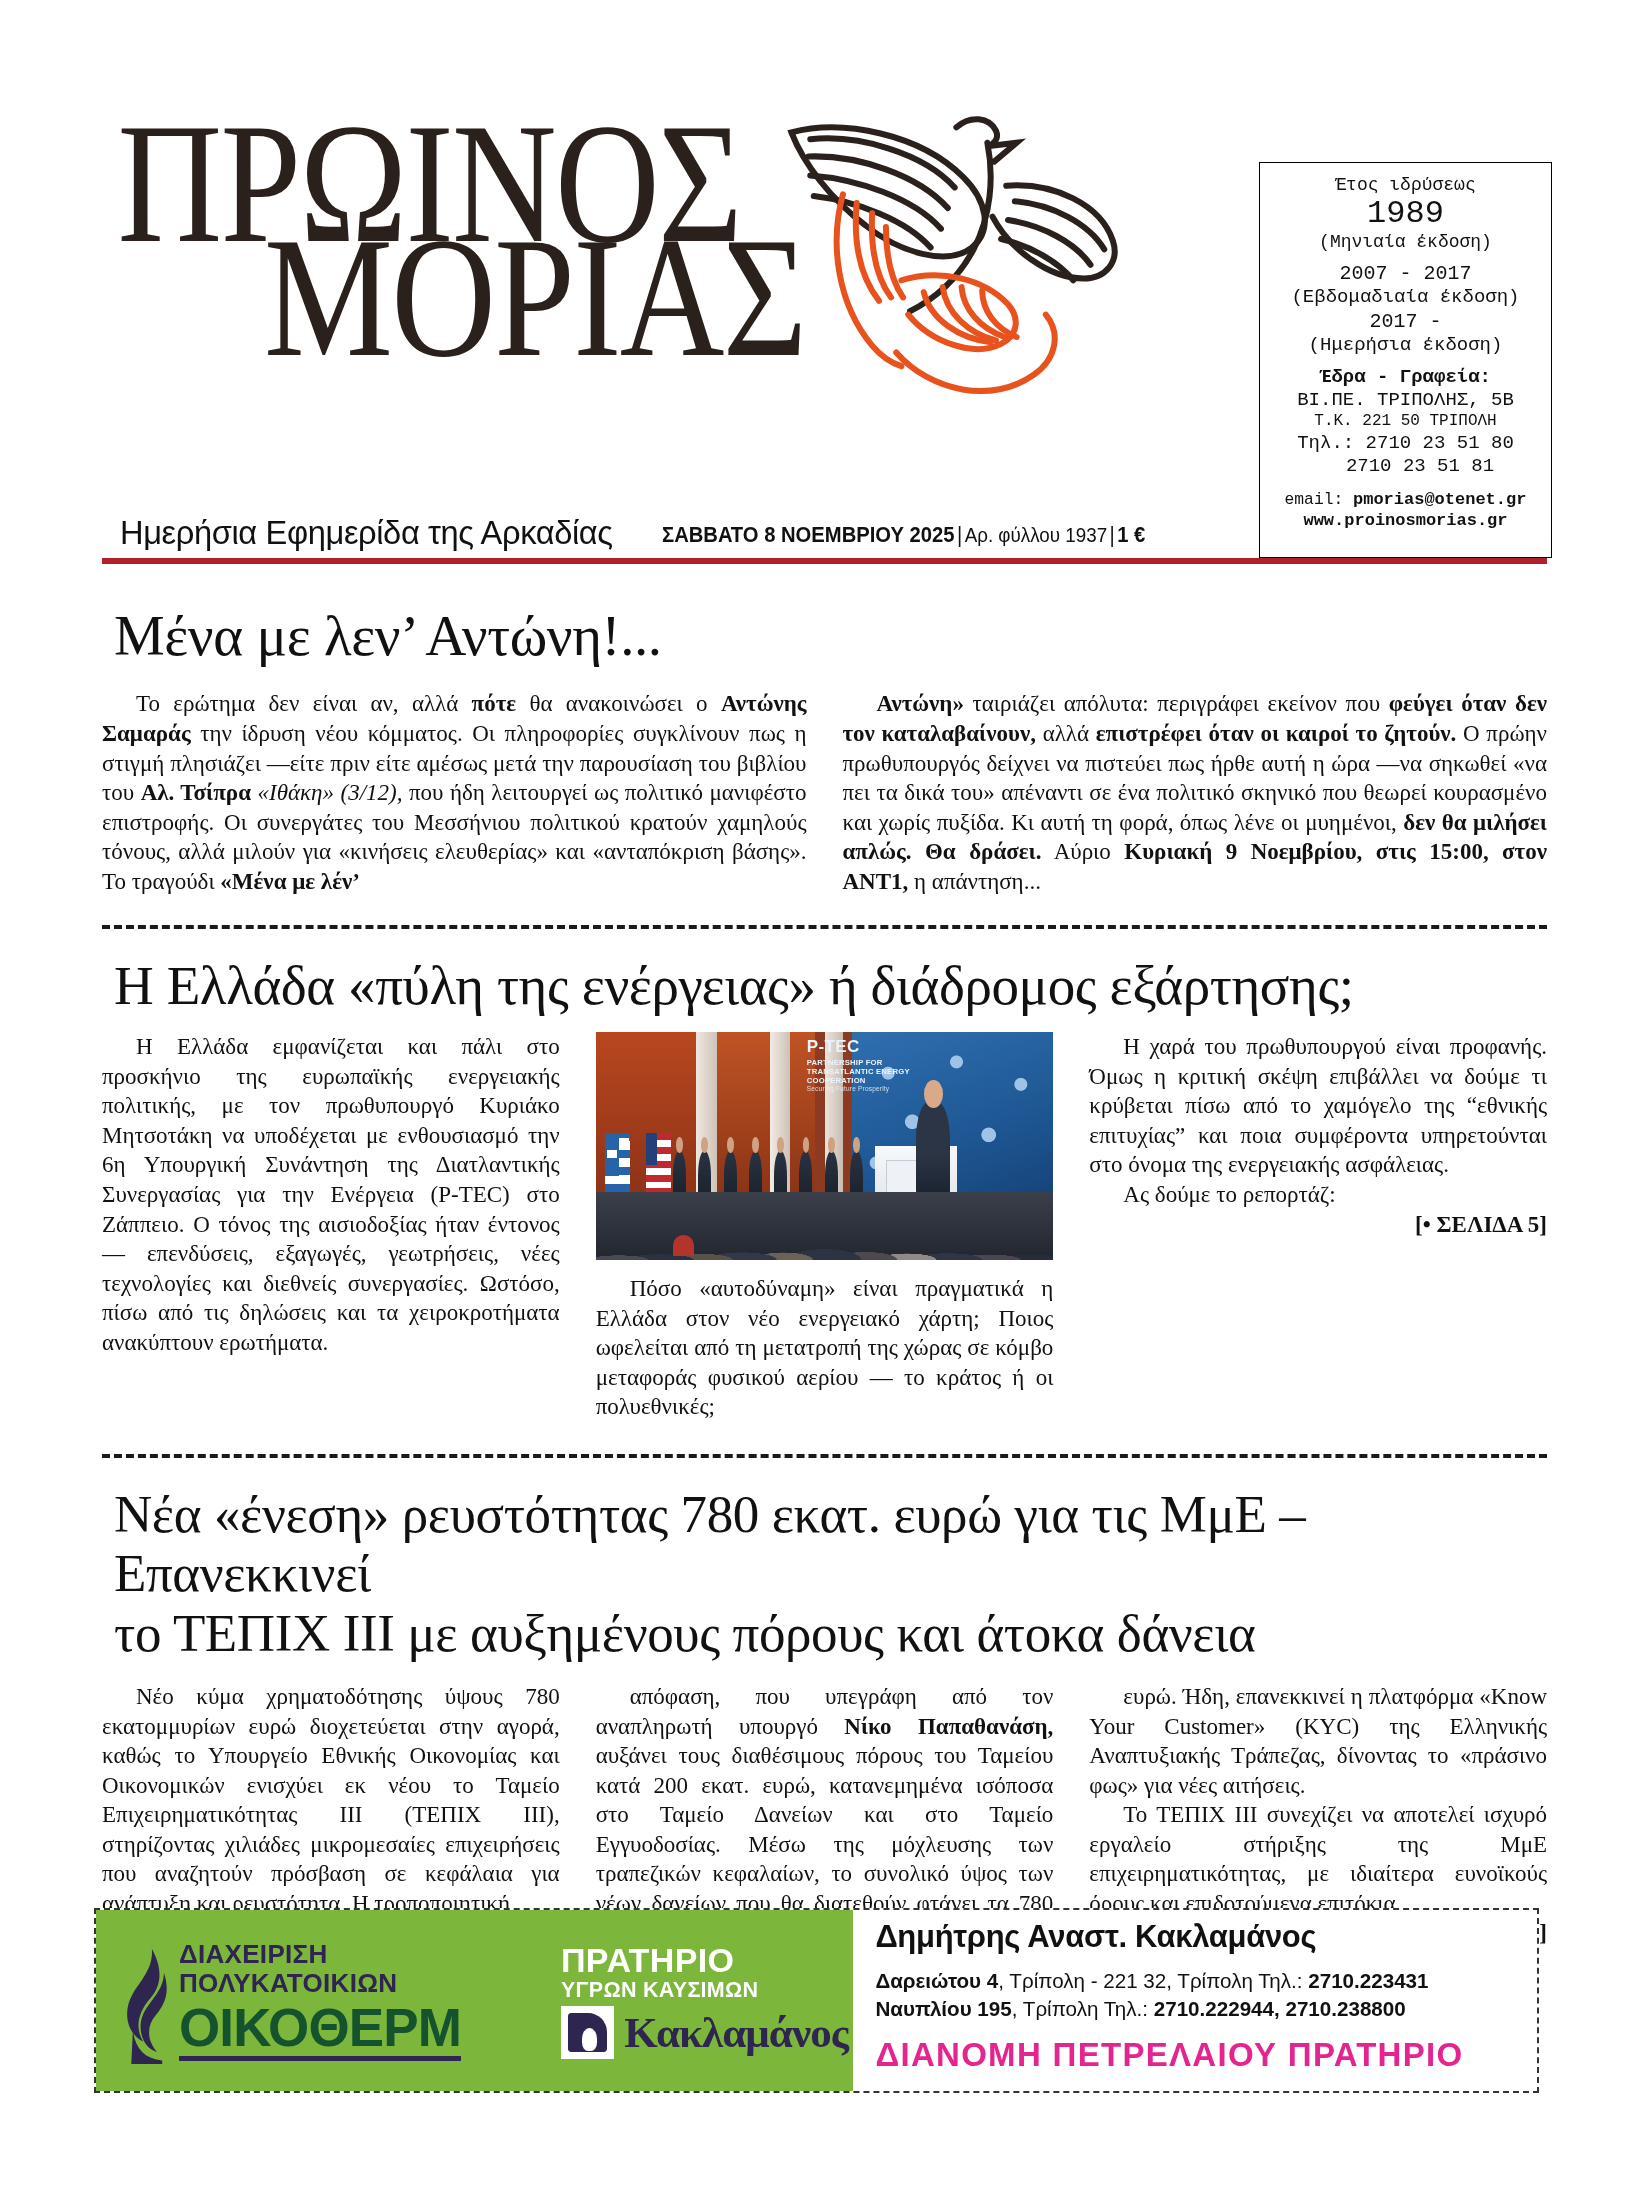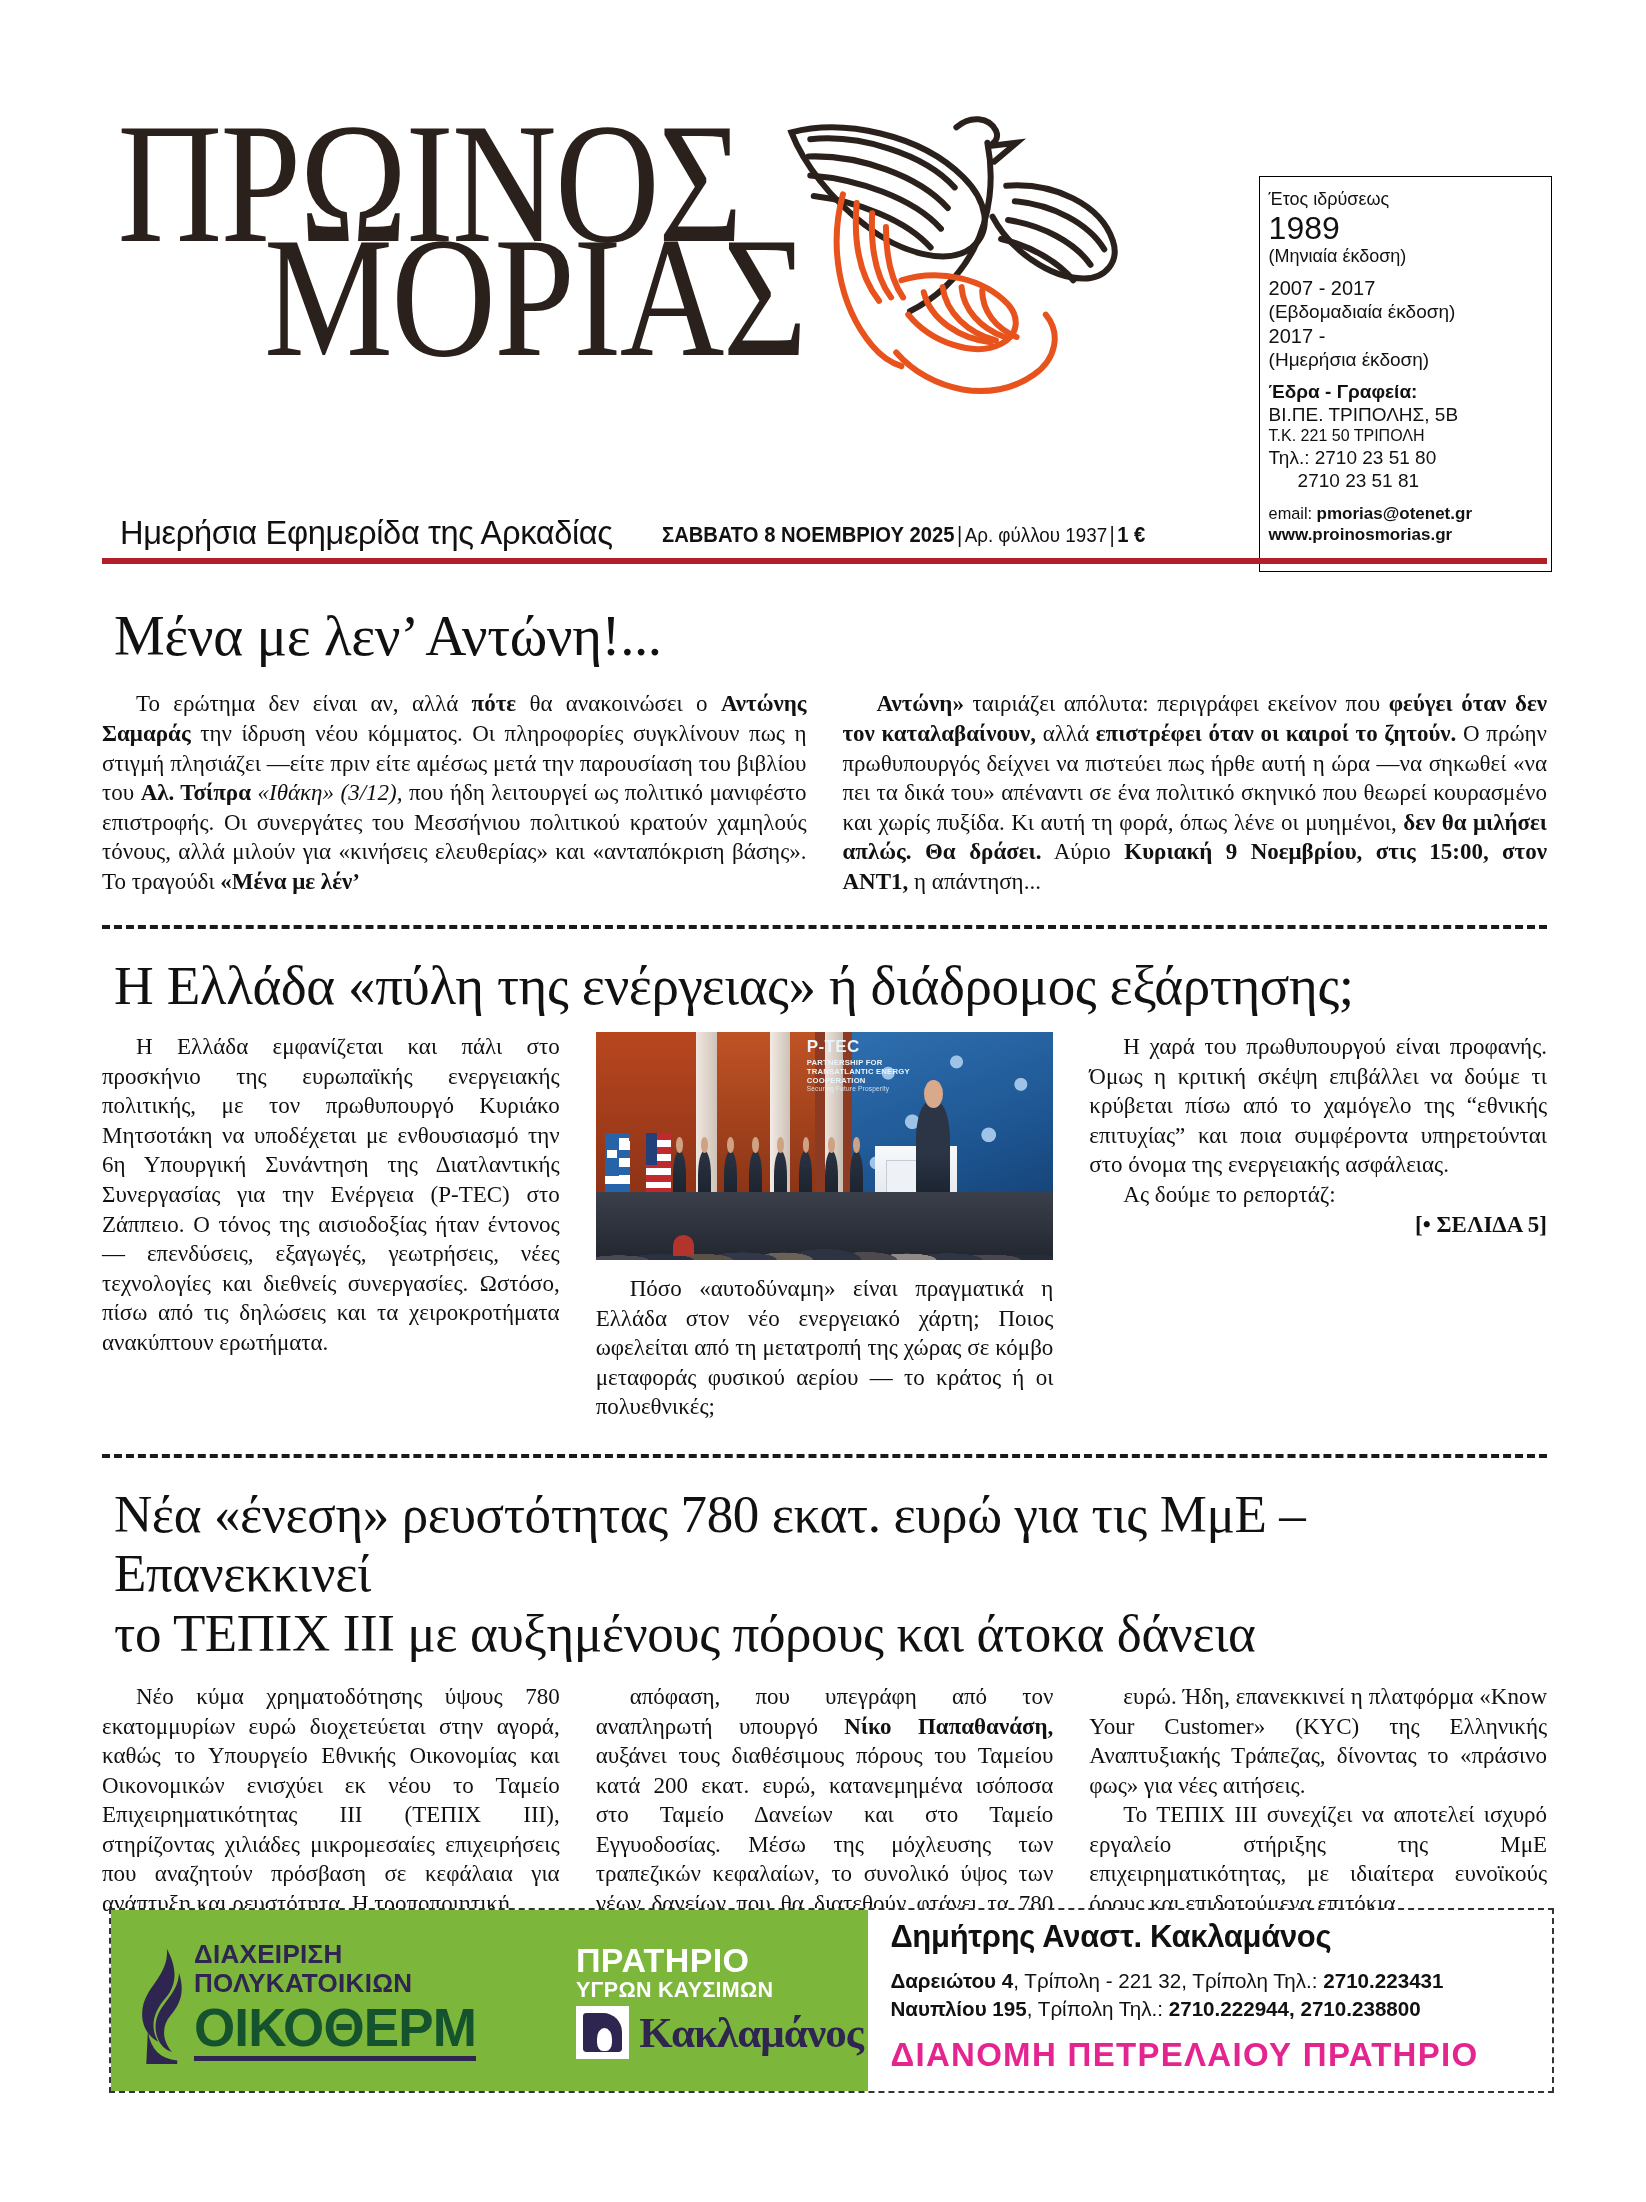--- a/index.html
+++ b/index.html
@@ -27,25 +27,26 @@
     line-height:0.92;
     white-space:nowrap;
   }
   .logo-line1 { font-size:145px; margin-left:15.5px; }
   .logo-line2 { font-size:145px; margin-left:162px; margin-top:-19px; }
   .logo-line1 span, .logo-line2 span { display:inline-block; transform:scaleY(1.18) scaleX(1.0); transform-origin:left bottom; }
 
   .bird { position:absolute; left:757px; top:103px; width:361px; height:327px; }
 
   .infobox {
-    position:absolute; right:95px; top:176px;
+    position:absolute; right:95px; top:162px;
     width:293px; height:396px;
     border:1.7px solid #000;
     padding:12px 8.6px 6.9px;
-    font-family:Liberation Sans, sans-serif;
+    text-align:center;
+    font-family:Liberation Mono, monospace;
     line-height:1.22;
   }
   .ib-l1 { font-size:18px; }
   .ib-year { font-size:32px; font-weight:400; line-height:1.08; }
   .ib-l2 { font-size:18px; }
   .ib-gap { height:8.6px; }
   .ib-l3 { font-size:20px; }
   .ib-l4 { font-size:19px; }
   .ib-l5 { font-size:20px; }
   .ib-l6 { font-size:19px; }
@@ -184,21 +185,21 @@
       radial-gradient(ellipse at 95% 100%, #262c3a 0 33px, transparent 34px),
       linear-gradient(180deg,#3b3f4a,#22262f);
   }
   .photo .capRed { position:absolute; left:17%; bottom:2%; width:4.5%; height:9%; background:#b2342c; border-radius:50% 50% 0 0; }
 
   .caption { font-size:23px; line-height:1.285; text-align:justify; }
   .caption p { margin:0; text-indent:34px; }
 
   
   .ad {
-    position:absolute; left:109px; width:1445px; height:185px;
+    position:absolute; left:94px; width:1445px; height:185px;
     border:2.6px dashed #333; display:flex; background:#fff;
   }
   .ad-green {
     width:757px; background:#7cb63a; position:relative;
     display:flex; align-items:center;
   }
   .ad-oiko { position:relative; margin-left:83px; }
   .ad-flame {
     position:absolute; left:-53px; top:6.9px; width:50px; height:117px;
   }

